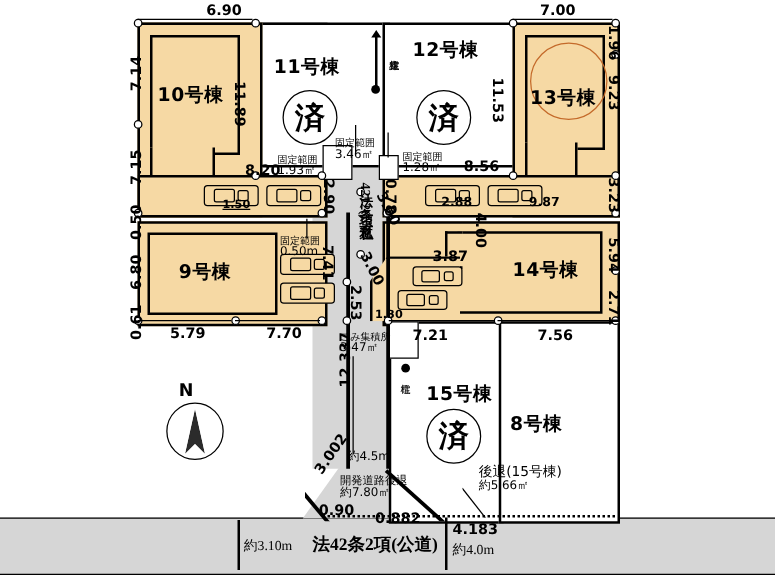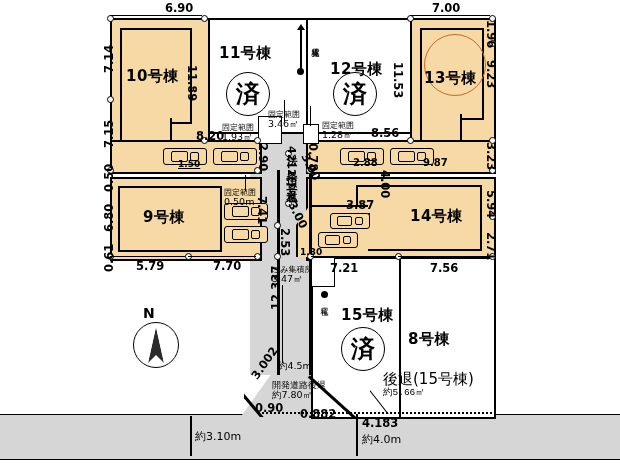--- a/index.html
+++ b/index.html
@@ -7,21 +7,21 @@
     font-family:"DejaVu Sans","Liberation Sans",sans-serif;
     -webkit-font-smoothing:none;
   }
   #stage{
     position:relative;
     width:620px;height:465px;
     background:#ffffff;
     overflow:hidden;
   }
   
-  .abs{position:absolute;}
+  .abs{position:absolute;font-family:Liberation Serif, serif;}
   .fill-tan{background:#f6d9a4;}
   .fill-white{background:#ffffff;}
   .fill-road{background:#d6d6d6;}
   .bd{border:2.5px solid #000;}
   .bd-thin{border:1px solid #000;}
   .dim{position:absolute;white-space:nowrap;color:#000;font-size:11.5px;font-weight:bold;line-height:1;}
   .dimv{position:absolute;white-space:nowrap;color:#000;font-size:11.5px;font-weight:bold;line-height:1;
         transform-origin:left top;}
   .tiny{position:absolute;white-space:nowrap;color:#000;font-size:8px;line-height:1.05;text-align:left;}
   .tinyv{position:absolute;white-space:nowrap;color:#000;font-size:8px;line-height:1.05;transform-origin:left top;}
@@ -139,21 +139,21 @@
   <div class="car" style="left:213px;top:148px;width:44px;height:17px;"></div>
   <div class="car" style="left:340px;top:148px;width:44px;height:17px;"></div>
   <div class="car" style="left:390px;top:148px;width:44px;height:17px;"></div>
   <div class="car" style="left:224px;top:203px;width:44px;height:17px;"></div>
   <div class="car" style="left:224px;top:226px;width:44px;height:17px;"></div>
   <div class="car" style="left:330px;top:213px;width:40px;height:16px;"></div>
   <div class="car" style="left:318px;top:232px;width:40px;height:16px;"></div>
 
   <div class="bldg" style="left:126px;top:67px;">10号棟</div>
   <div class="bldg" style="left:219px;top:44px;">11号棟</div>
-  <div class="bldg" style="left:330px;top:60px;">12号棟</div>
+  <div class="bldg" style="left:330px;top:31px;">12号棟</div>
   <div class="bldg" style="left:424px;top:69px;">13号棟</div>
   <div class="bldg" style="left:143px;top:208px;">9号棟</div>
   <div class="bldg" style="left:410px;top:207px;">14号棟</div>
   <div class="bldg" style="left:341px;top:306px;">15号棟</div>
   <div class="bldg" style="left:408px;top:330px;">8号棟</div>
 
   <div class="sumi" style="left:226px;top:72px;">
     <span>済</span>
   </div>
   <div class="sumi" style="left:333px;top:72px;">
@@ -252,28 +252,29 @@
   <div class="abs" style="left:286px;top:146px;writing-mode:vertical-rl;font-size:11px;font-weight:bold;letter-spacing:0px;line-height:1;">法42条1項2号(私道)</div>
 
   <div class="tiny" style="left:278px;top:361px;font-size:9.5px;">約4.5m</div>
 
   <div class="tiny" style="left:272px;top:381px;">
     <span style="font-size:9px;">開発道路後退</span><br>
     <span style="font-size:9.5px;">約7.80㎡</span>
   </div>
 
   <div class="tiny" style="left:383px;top:372px;">
-    <span style="font-size:15px;">後退(15号棟)</span><br>
-    <span style="font-size:9.5px;font-family:Liberation Mono, monospace;">約5.66㎡</span>
+    <span style="font-size:11px;">後退(15号棟)</span><br>
+    <span style="font-size:9.5px;">約5.66㎡</span>
   </div>
   <div class="abs" style="left:370px;top:390px;width:30px;height:24px;overflow:hidden;">
     <div style="position:absolute;left:0;top:0;width:38px;height:1px;background:#000;transform:rotate(52deg);transform-origin:left top;"></div>
   </div>
 
   <div class="abs" style="left:195px;top:429px;font-size:11px;">約3.10m</div>
+  <div class="abs" style="left:250px;top:427px;font-size:14px;font-weight:bold;">法42条2項(公道)</div>
 
   <div class="abs" style="left:362px;top:432px;font-size:11px;">約4.0m</div>
 
   <div class="vline" style="left:190px;top:416px;height:40px;width:1.5px;"></div>
   <div class="vline" style="left:356px;top:414px;height:42px;width:1.5px;"></div>
 
   <div id="compass">
     <div class="needle"></div>
   </div>
   <div id="compass-n">N</div>

